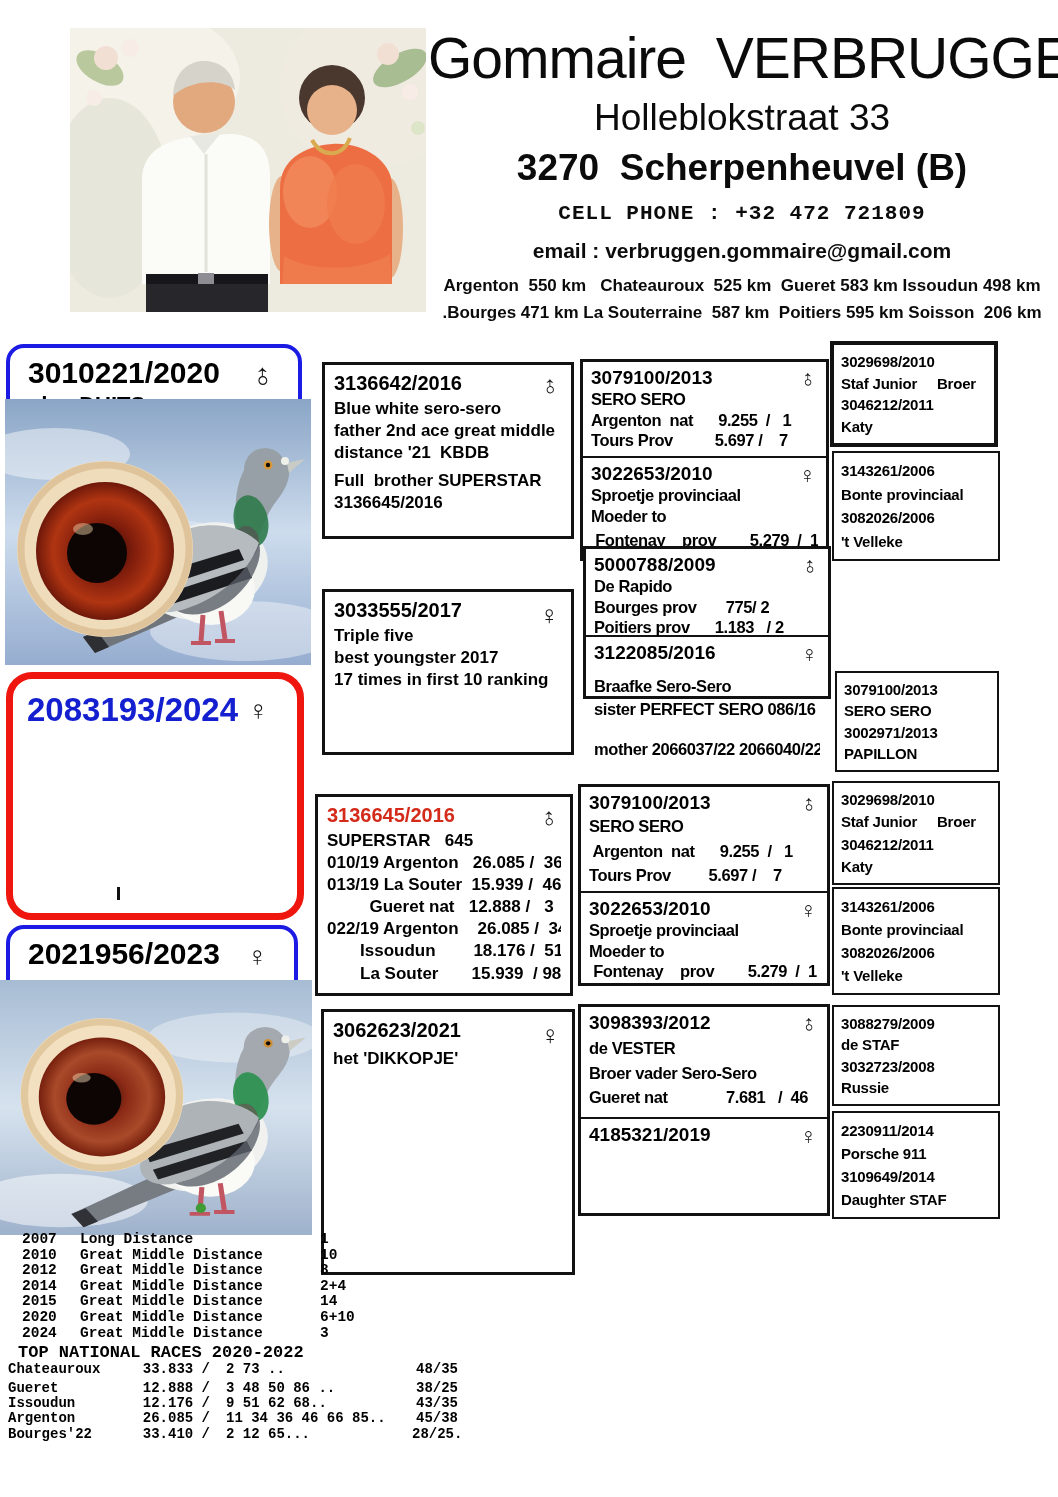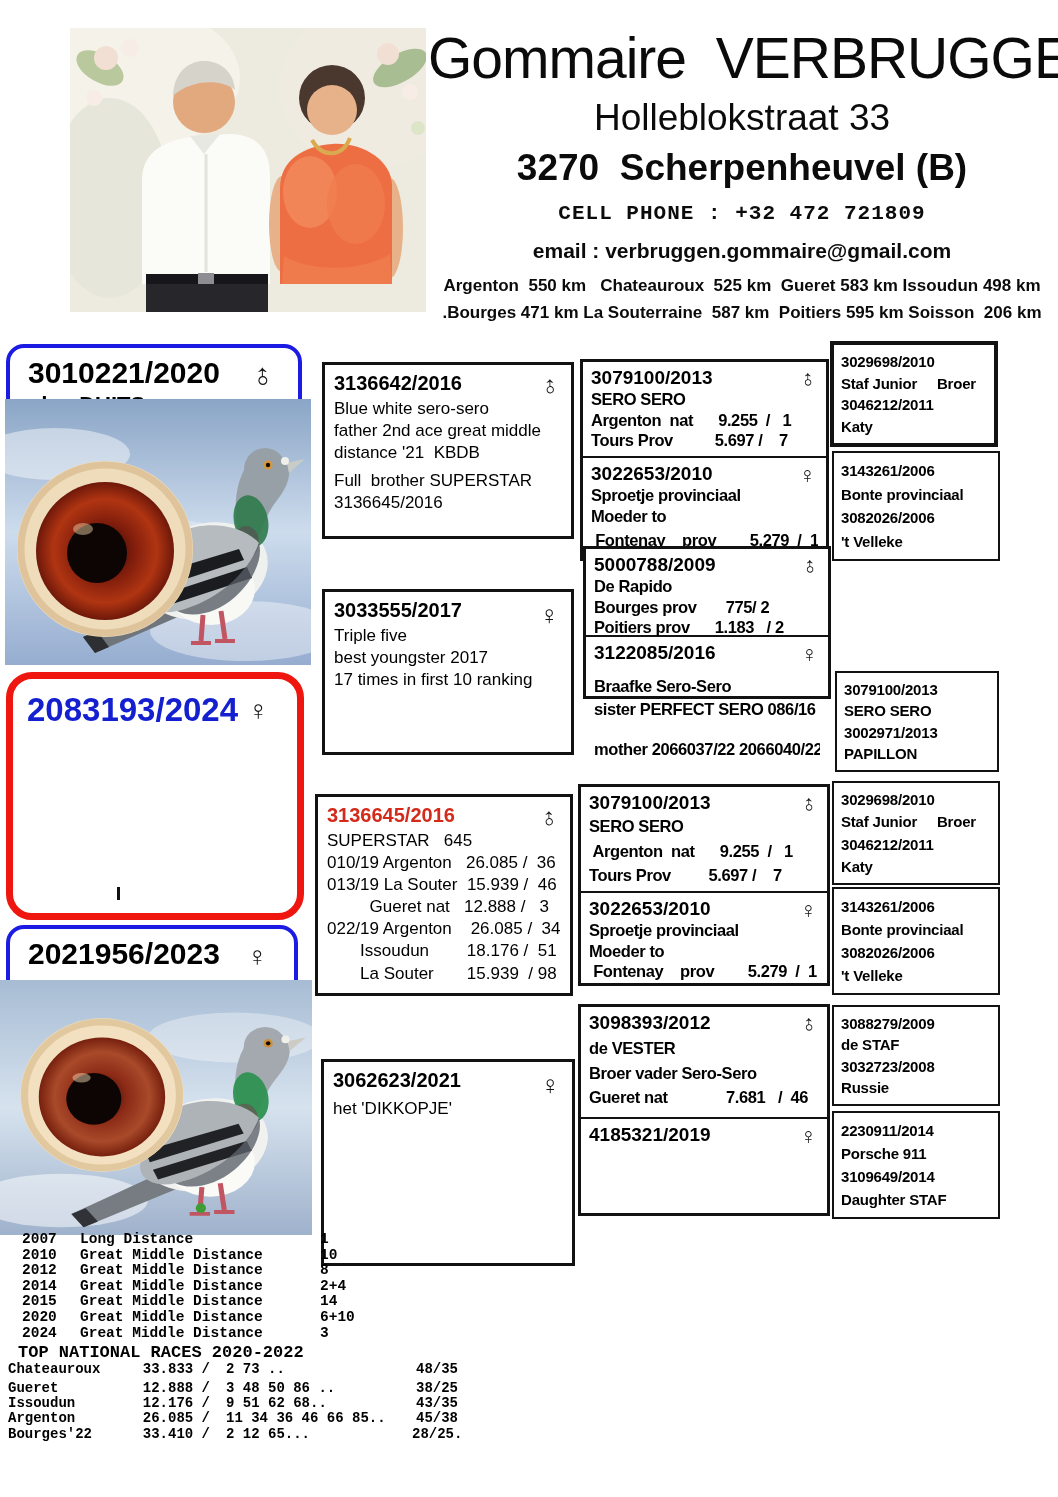--- a/index.html
+++ b/index.html
@@ -24,21 +24,21 @@
   .lname{font-size:22px;font-weight:bold;padding:2px 0 0 24px;}
   .subjring{font-size:33px;font-weight:bold;color:#1420cf;padding:12px 0 0 14px;white-space:pre;}
   .sex{position:absolute;font-weight:bold;color:#141414;}
   .male{transform:rotate(-45deg);display:inline-block;}
   .stray-mark{position:absolute;width:3px;height:13px;background:#111;}
 
   
   .pbox{border:3px solid #121212;background:#fff;padding:7px 9px;position:absolute;box-sizing:border-box;}
   .pring{font-size:20px;font-weight:bold;margin-bottom:3px;white-space:pre;}
   .pring.red{color:#d42a1a;}
-  .bl{font-size:17px;font-weight:normal;line-height:1.3;white-space:pre;overflow:hidden;}
+  .bl{font-size:17px;font-weight:bold;line-height:1.3;white-space:pre;overflow:hidden;}
 
   
   .gpair{border:3px solid #121212;background:#fff;display:flex;flex-direction:column;}
   .gtop,.gbot{position:relative;padding:5px 8px;box-sizing:border-box;}
   .gtop{border-bottom:2px solid #121212;}
   .gbot{flex:1;}
   .gring{font-size:19px;font-weight:bold;white-space:pre;}
   .gbl{font-size:16.5px;font-weight:bold;line-height:1.25;letter-spacing:-0.4px;white-space:pre;overflow:hidden;}
 
   
@@ -248,21 +248,21 @@
     <span class="sex male sexsymbol" style="right:12px;top:6px">♂</span>
     <div class="bl">SUPERSTAR   645</div>
     <div class="bl">010/19 Argenton   26.085 /  36</div>
     <div class="bl">013/19 La Souter  15.939 /  46</div>
     <div class="bl">         Gueret nat   12.888 /   3</div>
     <div class="bl">022/19 Argenton    26.085 /  34</div>
     <div class="bl">       Issoudun        18.176 /  51</div>
     <div class="bl">       La Souter       15.939  / 98</div>
   </div>
 
-  <div class="pbox" style="left:321px;top:1059px;width:254px;height:207px">
+  <div class="pbox" style="left:321px;top:1009px;width:254px;height:266px">
     <div class="pring">3062623/2021</div>
     <span class="sex sexsymbol" style="right:12px;top:8px">♀</span>
     <div class="bl" style="margin-top:6px">het 'DIKKOPJE'</div>
   </div>
 
   <div class="abs gpair" style="left:580px;top:359px;width:249px;height:202px">
     <div class="gtop" style="height:96px">
       <div class="gring">3079100/2013</div>
       <span class="sex male" style="right:10px;top:4px;font-size:23px">♂</span>
       <div class="gbl">SERO SERO</div>

